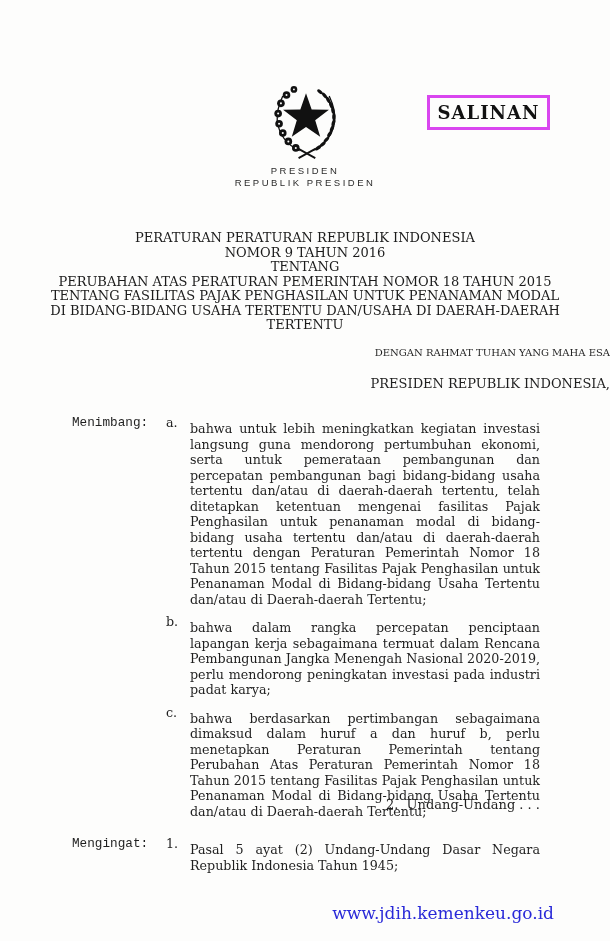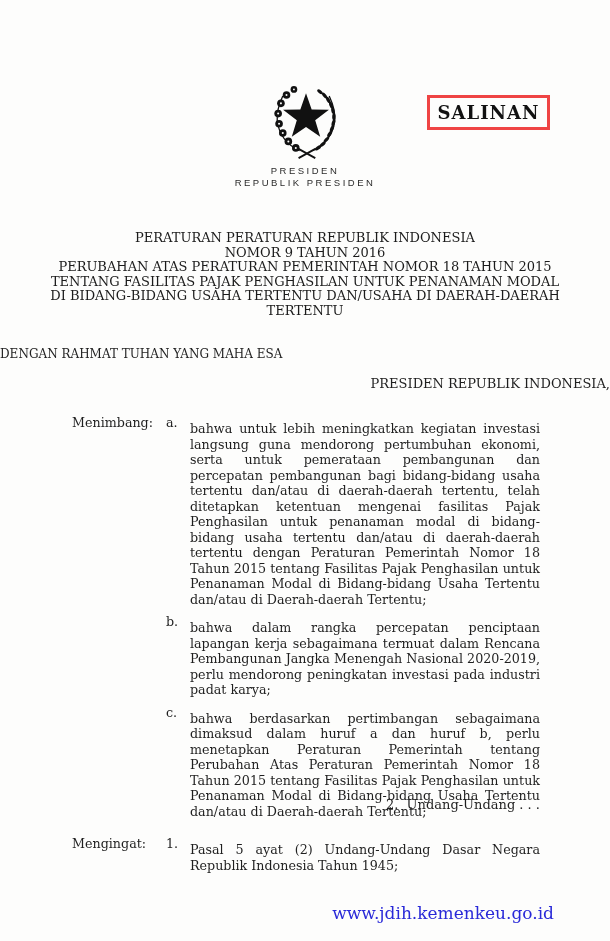--- a/index.html
+++ b/index.html
@@ -8,21 +8,21 @@
     background:#fdfdfc;
     font-family:"DejaVu Serif","Liberation Serif",serif;
     color:#1f1f1f;
     overflow:hidden;
   }
   .page{position:relative;width:610px;height:941px;background:#fdfdfc;}
 
   
   .stamp{
     position:absolute;left:427px;top:95px;width:123px;height:35px;
-    border:3px solid #ef4444;box-sizing:border-box;
+    border:3px solid #d946ef;box-sizing:border-box;
     display:flex;align-items:center;justify-content:center;
     font-weight:bold;font-size:18px;letter-spacing:1px;color:#111;
     background:#fdfdfc;
   }
 
   
   .emblem{position:absolute;left:267px;top:81px;width:78px;height:80px;}
 
   
   .letterhead{
@@ -31,27 +31,27 @@
     font-size:9.5px;letter-spacing:2.5px;color:#2a2a2a;line-height:11.5px;
   }
 
   
   .title-block{
     position:absolute;top:231px;left:0;width:100%;text-align:center;
     font-size:13px;line-height:14.5px;color:#1b1b1b;
   }
   .title-block div{white-space:nowrap;}
 
-  .motto{position:absolute;top:347px;left:0;width:100%;text-align:left;font-size:12px;}
+  .motto{position:absolute;top:347px;left:0;width:100%;text-align:right;font-size:10px;}
   .addressee{position:absolute;top:376px;left:0;width:100%;text-align:right;font-size:13px;}
 
   
   .clauses{position:absolute;top:415px;left:72px;width:468px;font-size:12.7px;line-height:15.5px;}
   .clause{display:grid;grid-template-columns:94px 1fr;margin-bottom:10px;}
-  .clause-label{display:flex;width:84px;}
+  .clause-label{display:flex;width:84px;font-family:Liberation Mono, monospace;}
   .clause-items{}
   .clause-item{display:grid;grid-template-columns:24px 1fr;margin-bottom:7px;}
   .clause-item .marker{}
   .clause-item .text{text-align:justify;margin-top:6px;}
 
   
   .catchword{position:absolute;top:797px;right:70px;font-size:13px;white-space:pre;}
 
   
   .footer-link{
@@ -117,20 +117,21 @@
   </div>
 
   <div class="letterhead">
     <div>PRESIDEN</div>
     <div>REPUBLIK PRESIDEN</div>
   </div>
 
   <div class="title-block">
     <div>PERATURAN PERATURAN REPUBLIK INDONESIA</div>
     <div>NOMOR 9 TAHUN 2016</div>
+    <div>TENTANG</div>
     <div>PERUBAHAN ATAS PERATURAN PEMERINTAH NOMOR 18 TAHUN 2015</div>
     <div>TENTANG FASILITAS PAJAK PENGHASILAN UNTUK PENANAMAN MODAL</div>
     <div>DI BIDANG-BIDANG USAHA TERTENTU DAN/USAHA DI DAERAH-DAERAH</div>
     <div>TERTENTU</div>
   </div>
 
   <div class="motto">DENGAN RAHMAT TUHAN YANG MAHA ESA</div>
   <div class="addressee">PRESIDEN REPUBLIK INDONESIA,</div>
 
   <div class="clauses">

